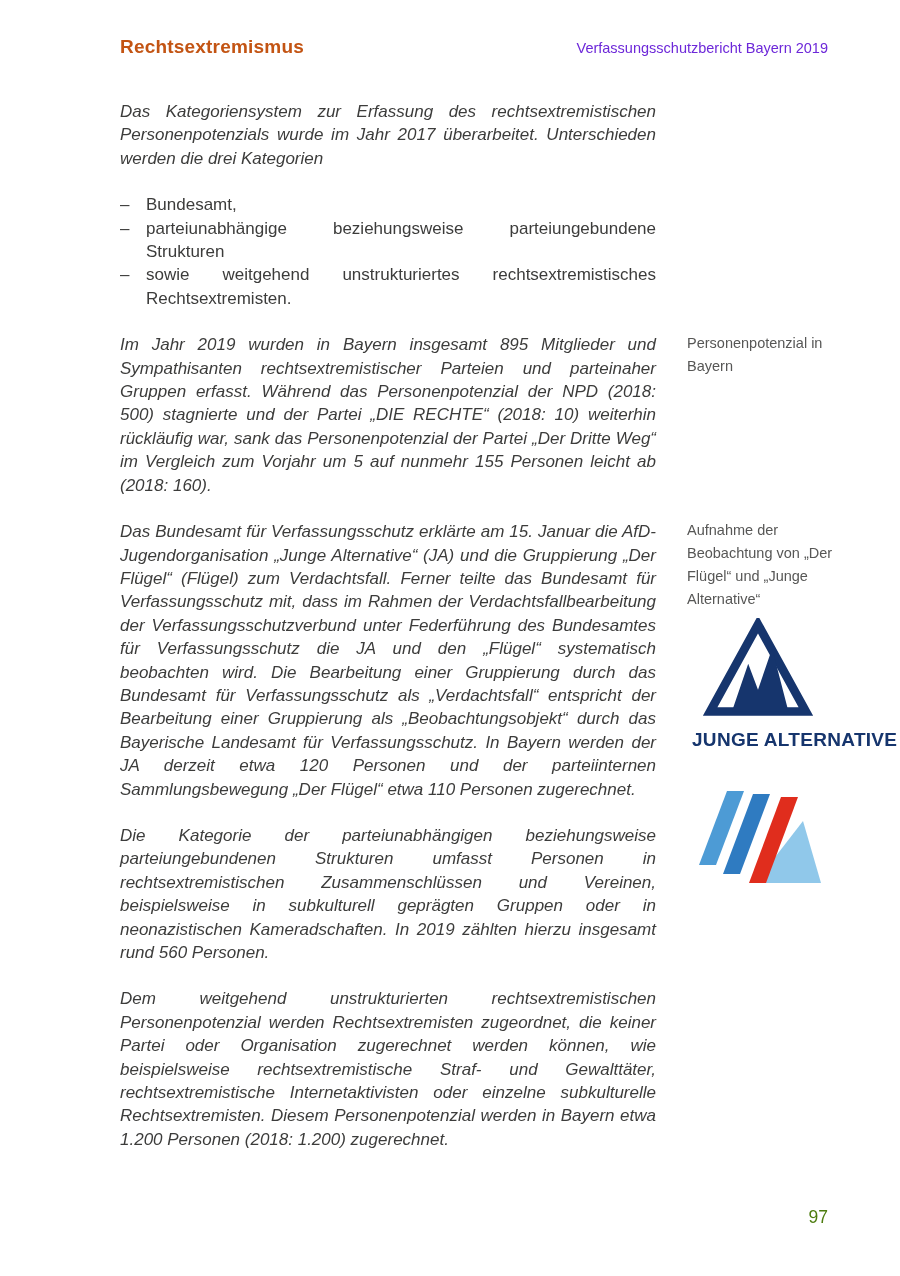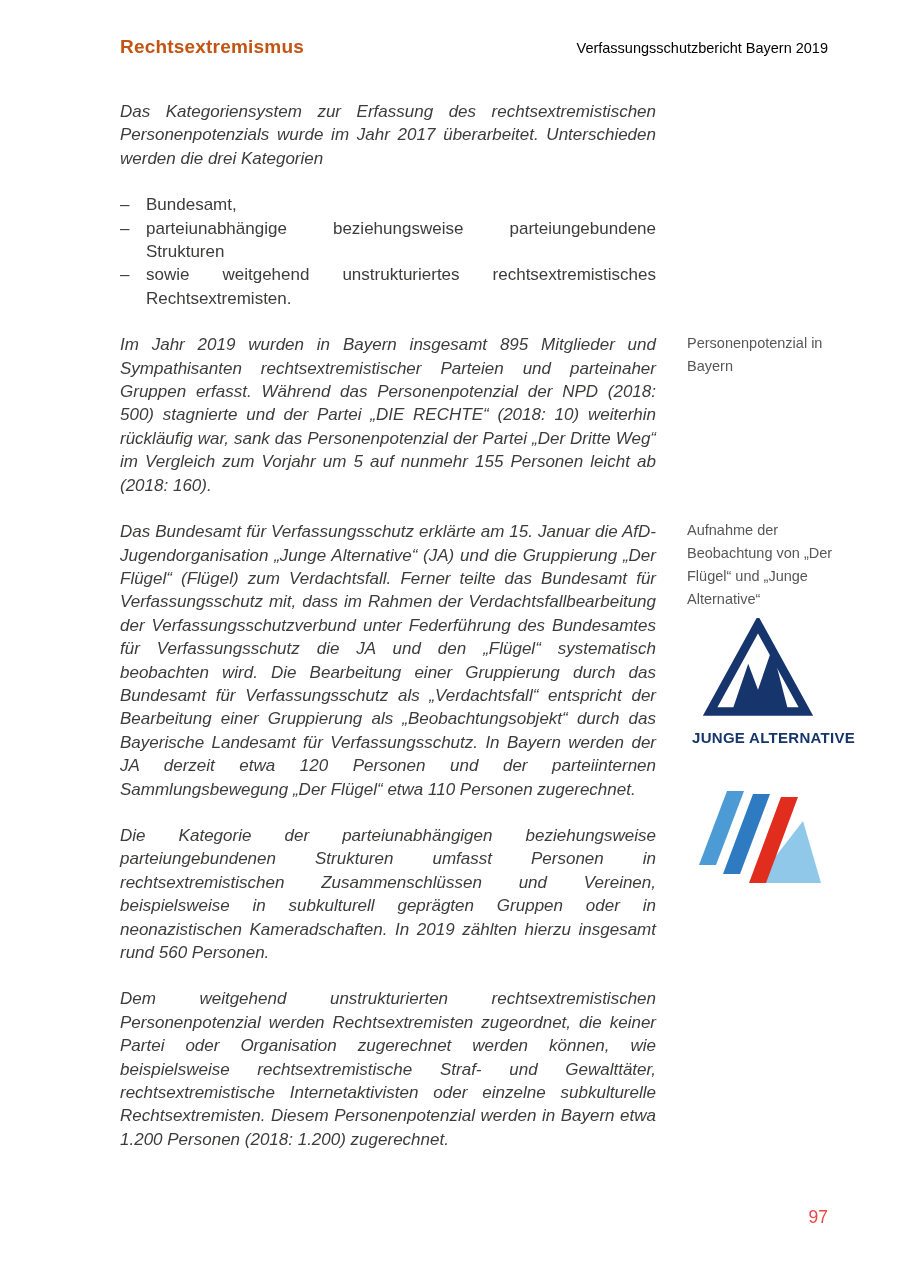--- a/index.html
+++ b/index.html
@@ -14,21 +14,21 @@
     color:#3c3c3b;
     overflow:hidden;
   }
 
   
   .page-header {
     position:absolute; top:36px; left:120px; right:72px;
     display:flex; justify-content:space-between; align-items:baseline;
   }
   .section-title { color:#c35413; font-weight:bold; font-size:19px; letter-spacing:0.2px; }
-  .report-title  { color:#000000; font-size:14.5px; }
+  .report-title  { color:#6d28d9; font-size:14.5px; }
 
   
   .content {
     position:absolute; top:100px; left:120px; width:536px;
     font-size:17px; line-height:23.4px;
     text-align:justify;
     hyphens:auto; -webkit-hyphens:auto;
   }
   .content p { margin-bottom:23px;font-style:italic; }
 
@@ -44,35 +44,35 @@
   }
   .margin-note.note-1 { top:332px; }
   .margin-note.note-2 { top:519px; }
 
   
   .ja-logo { position:absolute; left:692px; top:618px; width:132px; text-align:center; }
   .ja-outline { fill:none; stroke:#16356d; stroke-width:8; stroke-linejoin:miter; }
   .ja-flame   { fill:#16356d; }
   .ja-logo-label {
     display:block; margin-top:7px;
-    color:#16356d; font-weight:bold; font-size:15px; letter-spacing:0.3px;
+    color:#16356d; font-weight:bold; font-size:19px; letter-spacing:0.3px;
     white-space:nowrap;
   }
 
   
   .fluegel-logo { position:absolute; left:697px; top:779px; }
   .fl-light { fill:#90c8ea; }
   .fl-blue1 { fill:#4d9bd5; }
   .fl-blue2 { fill:#2f7bc1; }
   .fl-red   { fill:#e02d1d; }
 
   
   .page-number {
     position:absolute; right:72px; bottom:48px;
-    font-size:17.5px; color:#ef4444;
+    font-size:17.5px; color:#4d7c0f;
   }
 </style>
 </head>
 <body>
 
 <div class="page">
 
   <header class="page-header">
     <span class="section-title">Rechtsextremismus</span>
     <span class="report-title">Verfassungsschutzbericht Bayern 2019</span>

